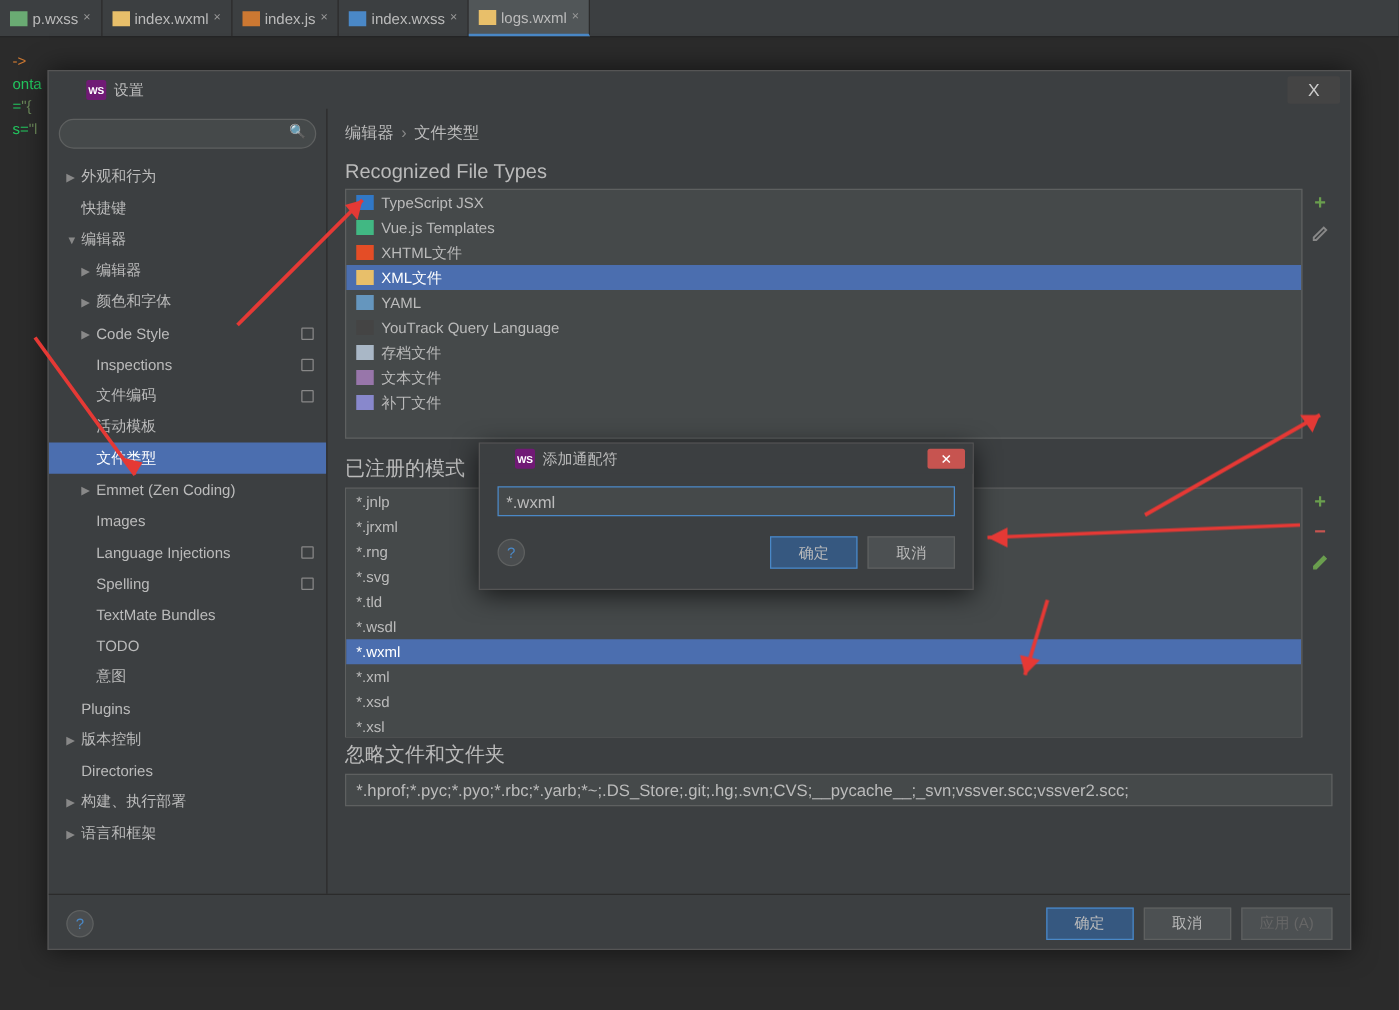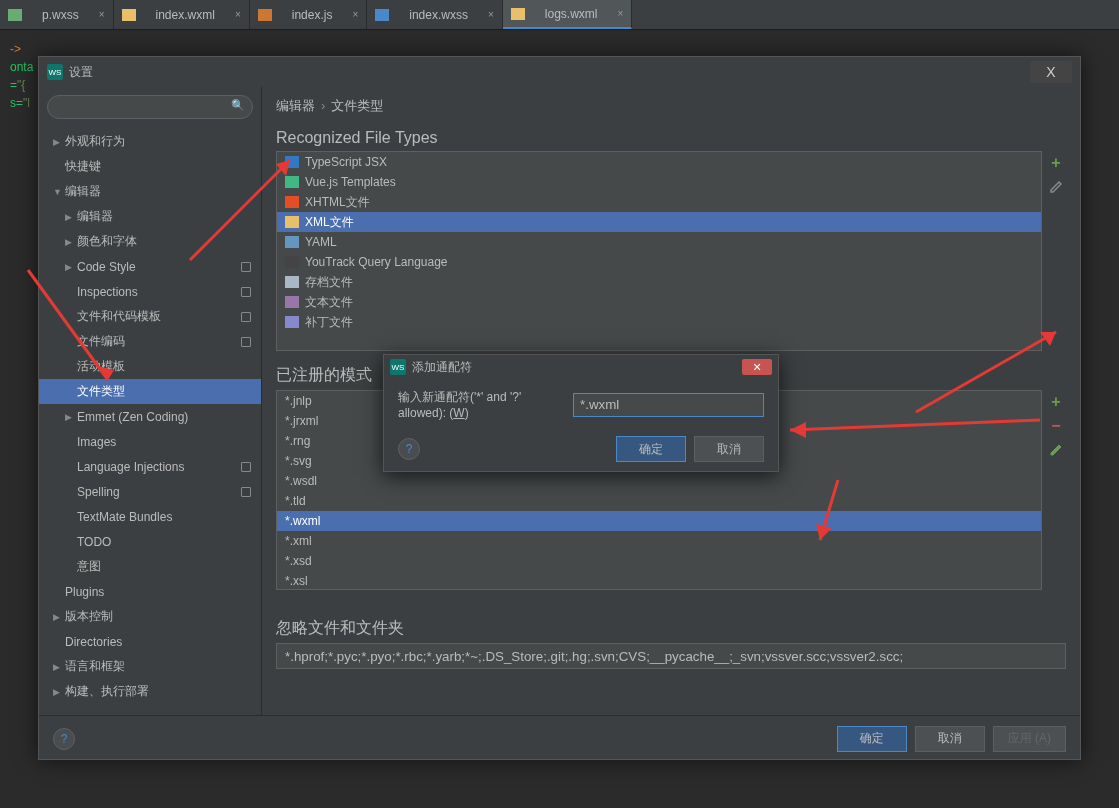--- a/index.html
+++ b/index.html
@@ -1,41 +1,41 @@
 <!DOCTYPE html>
 <html><head>
 <meta charset="utf-8">
 <style>
 * { margin: 0; padding: 0; box-sizing: border-box; font-family: "Microsoft YaHei", Arial, sans-serif; }
 body { background: #2b2b2b; color: #bbb; font-size: 12px; overflow: hidden; width: 1119px; height: 808px; position: relative; }
 
 
 .editor-tabs { display: flex; background: #3c3f41; border-bottom: 1px solid #1e1e1e; height: 30px; }
-.editor-tab { display: flex; align-items: center; padding: 0 8px; gap: 20px; border-right: 1px solid #2b2b2b; color: #bbb; cursor: pointer; }
+.editor-tab { display: flex; align-items: center; padding: 0 8px; gap: 4px; border-right: 1px solid #2b2b2b; color: #bbb; cursor: pointer; }
 .editor-tab.active { background: #515658; border-bottom: 2px solid #4a88c7; }
 .tab-icon { width: 14px; height: 12px; display: inline-block; }
 .tab-icon.wxss { background: #6aab73; }
 .tab-icon.wxml { background: #e8bf6a; }
 .tab-icon.js { background: #cc7832; }
 .tab-icon.css { background: #4a88c7; }
 .tab-close { font-size: 10px; color: #999; }
 
 .code-bg { padding: 10px; color: #cc7832; font-family: monospace; font-size: 12px; }
 .code-line { line-height: 18px; }
 .code-line .attr { color: #22c55e; }
 .code-line .str { color: #6a8759; }
 
 
 .settings-dialog {
   position: absolute; left: 38px; top: 56px; width: 1043px; height: 704px;
   background: #3c3f41; border: 1px solid #555; box-shadow: 0 0 20px rgba(0,0,0,0.6);
 }
 .dialog-titlebar { height: 30px; display: flex; align-items: center; padding: 0 8px; justify-content: space-between; }
 .dialog-titlebar-left { display: flex; align-items: center; gap: 6px; }
-.ws-icon { width: 16px; height: 16px; background: #0f766e; border-radius: 2px; display: flex; align-items: center; justify-content: center; font-size: 8px; font-weight: normal; color: #fff; }
+.ws-icon { width: 16px; height: 16px; background: #701a75; border-radius: 2px; display: flex; align-items: center; justify-content: center; font-size: 8px; font-weight: bold; color: #fff; margin-left: 22px; }
 .close-btn { width: 42px; height: 22px; background: #444; border-radius: 2px; display: flex; align-items: center; justify-content: center; cursor: pointer; font-size: 14px; color: #ccc; }
 
 .dialog-body { display: flex; height: 628px; }
 .sidebar { width: 223px; border-right: 1px solid #2b2b2b; display: flex; flex-direction: column; }
 .search-wrap { padding: 8px; }
 .search-input { width: 100%; height: 24px; background: #45494a; border: 1px solid #5e6060; border-radius: 12px; padding: 0 24px 0 10px; color: #bbb; outline: none; }
 .search-icon { position: relative; }
 .search-icon::after { content: "🔍"; position: absolute; right: 16px; top: 12px; font-size: 11px; color: #888; }
 
 .tree { flex: 1; overflow-y: auto; padding: 2px 0; }
@@ -191,27 +191,20 @@
           </div>
           <div class="tree-item l1">
             <span class="exp "></span>
             <span>Inspections</span>
             <span class="tree-badge">
               <span class="badge-icon"></span>
             </span>
           </div>
           <div class="tree-item l1">
             <span class="exp "></span>
-            <span>文件和代码模板</span>
-            <span class="tree-badge">
-              <span class="badge-icon"></span>
-            </span>
-          </div>
-          <div class="tree-item l1">
-            <span class="exp "></span>
             <span>文件编码</span>
             <span class="tree-badge">
               <span class="badge-icon"></span>
             </span>
           </div>
           <div class="tree-item l1">
             <span class="exp "></span>
             <span>活动模板</span>
           </div>
           <div class="tree-item l1 sel">
@@ -259,25 +252,25 @@
           <div class="tree-item l0">
             <span class="exp closed"></span>
             <span>版本控制</span>
           </div>
           <div class="tree-item l0">
             <span class="exp "></span>
             <span>Directories</span>
           </div>
           <div class="tree-item l0">
             <span class="exp closed"></span>
+            <span>构建、执行部署</span>
+          </div>
+          <div class="tree-item l0">
+            <span class="exp closed"></span>
             <span>语言和框架</span>
-          </div>
-          <div class="tree-item l0">
-            <span class="exp closed"></span>
-            <span>构建、执行部署</span>
           </div>
         </div>
     </div>
 
     <div class="content">
       <div class="breadcrumb">
         <span>编辑器</span><span class="sep">›</span><span>文件类型</span>
       </div>
 
       <div class="section-label">Recognized File Types</div>
@@ -339,24 +332,24 @@
             <div class="list-item">
               <span>*.jrxml</span>
             </div>
             <div class="list-item">
               <span>*.rng</span>
             </div>
             <div class="list-item">
               <span>*.svg</span>
             </div>
             <div class="list-item">
+              <span>*.tld</span>
+            </div>
+            <div class="list-item">
               <span>*.wsdl</span>
-            </div>
-            <div class="list-item">
-              <span>*.tld</span>
             </div>
             <div class="list-item sel">
               <span>*.wxml</span>
             </div>
             <div class="list-item">
               <span>*.xml</span>
             </div>
             <div class="list-item">
               <span>*.xsd</span>
             </div>
@@ -368,21 +361,21 @@
           <div class="act-btn plus">+</div>
           <div class="act-btn minus">−</div>
           <div class="act-btn">
             <svg viewBox="0 0 14 14">
                 <path d="M2 10 L10 2 L12 4 L4 12 L2 12 Z" style="stroke:#6a9e4e;fill:#6a9e4e;stroke-width:1"></path>
               </svg>
           </div>
         </div>
       </div>
 
-      <div class="section-label" style="margin-top:24px">忽略文件和文件夹</div>
+      <div class="section-label" style="margin-top:0">忽略文件和文件夹</div>
       <input class="ignore-input" value="*.hprof;*.pyc;*.pyo;*.rbc;*.yarb;*~;.DS_Store;.git;.hg;.svn;CVS;__pycache__;_svn;vssver.scc;vssver2.scc;" style="">
     </div>
   </div>
 
   <div class="dialog-footer">
     <div class="help-btn">?</div>
     <div class="footer-btns">
       <div class="btn primary">确定</div>
       <div class="btn">取消</div>
       <div class="btn disabled">应用 (A)</div>
@@ -393,23 +386,20 @@
 <div class="inner-dialog">
   <div class="inner-titlebar">
     <div class="inner-titlebar-left">
       <span class="ws-icon">WS</span>
       <span>添加通配符</span>
     </div>
     <div class="inner-close">✕</div>
   </div>
   <div class="inner-body">
     <div class="inner-row">
-      <span class="inner-label">
-        <span>输入新通配符('*' and '?' allowed): (</span><u>W</u><span>)</span>
-      </span>
       <input class="inner-input" value="*.wxml" style="">
     </div>
   </div>
   <div class="inner-footer">
     <div class="help-btn">?</div>
     <div class="footer-btns">
       <div class="btn primary">确定</div>
       <div class="btn">取消</div>
     </div>
   </div>

